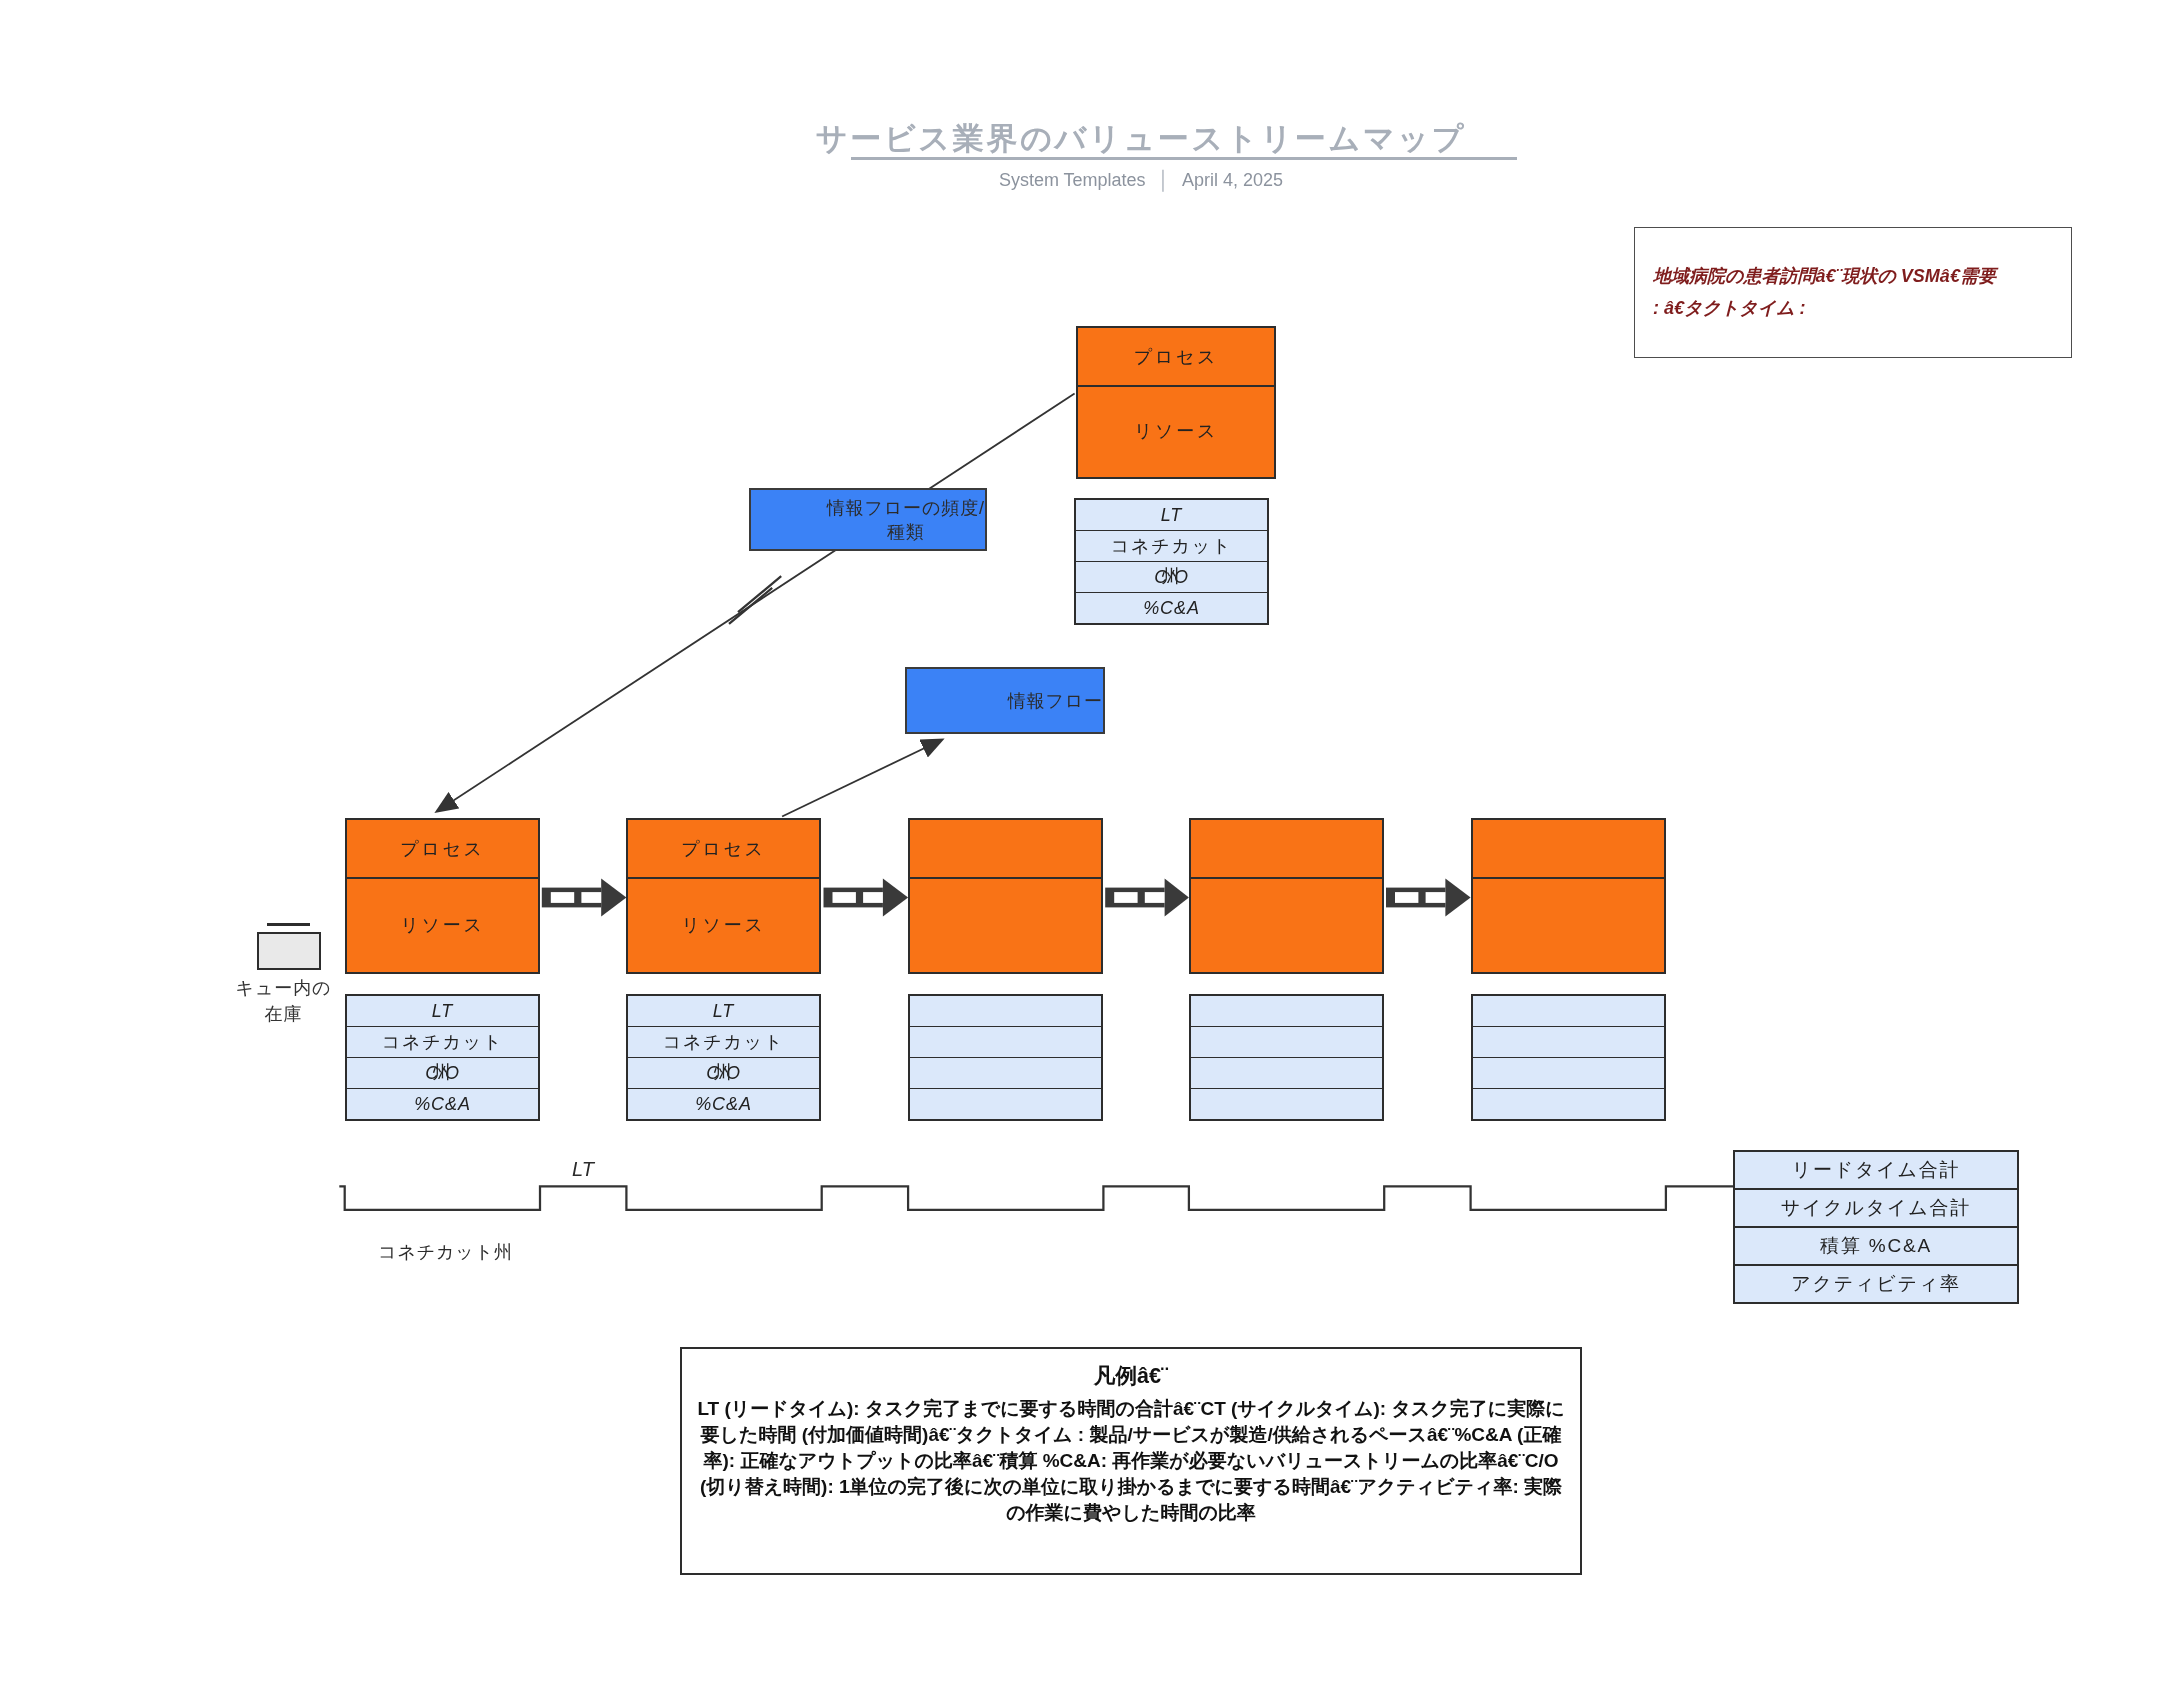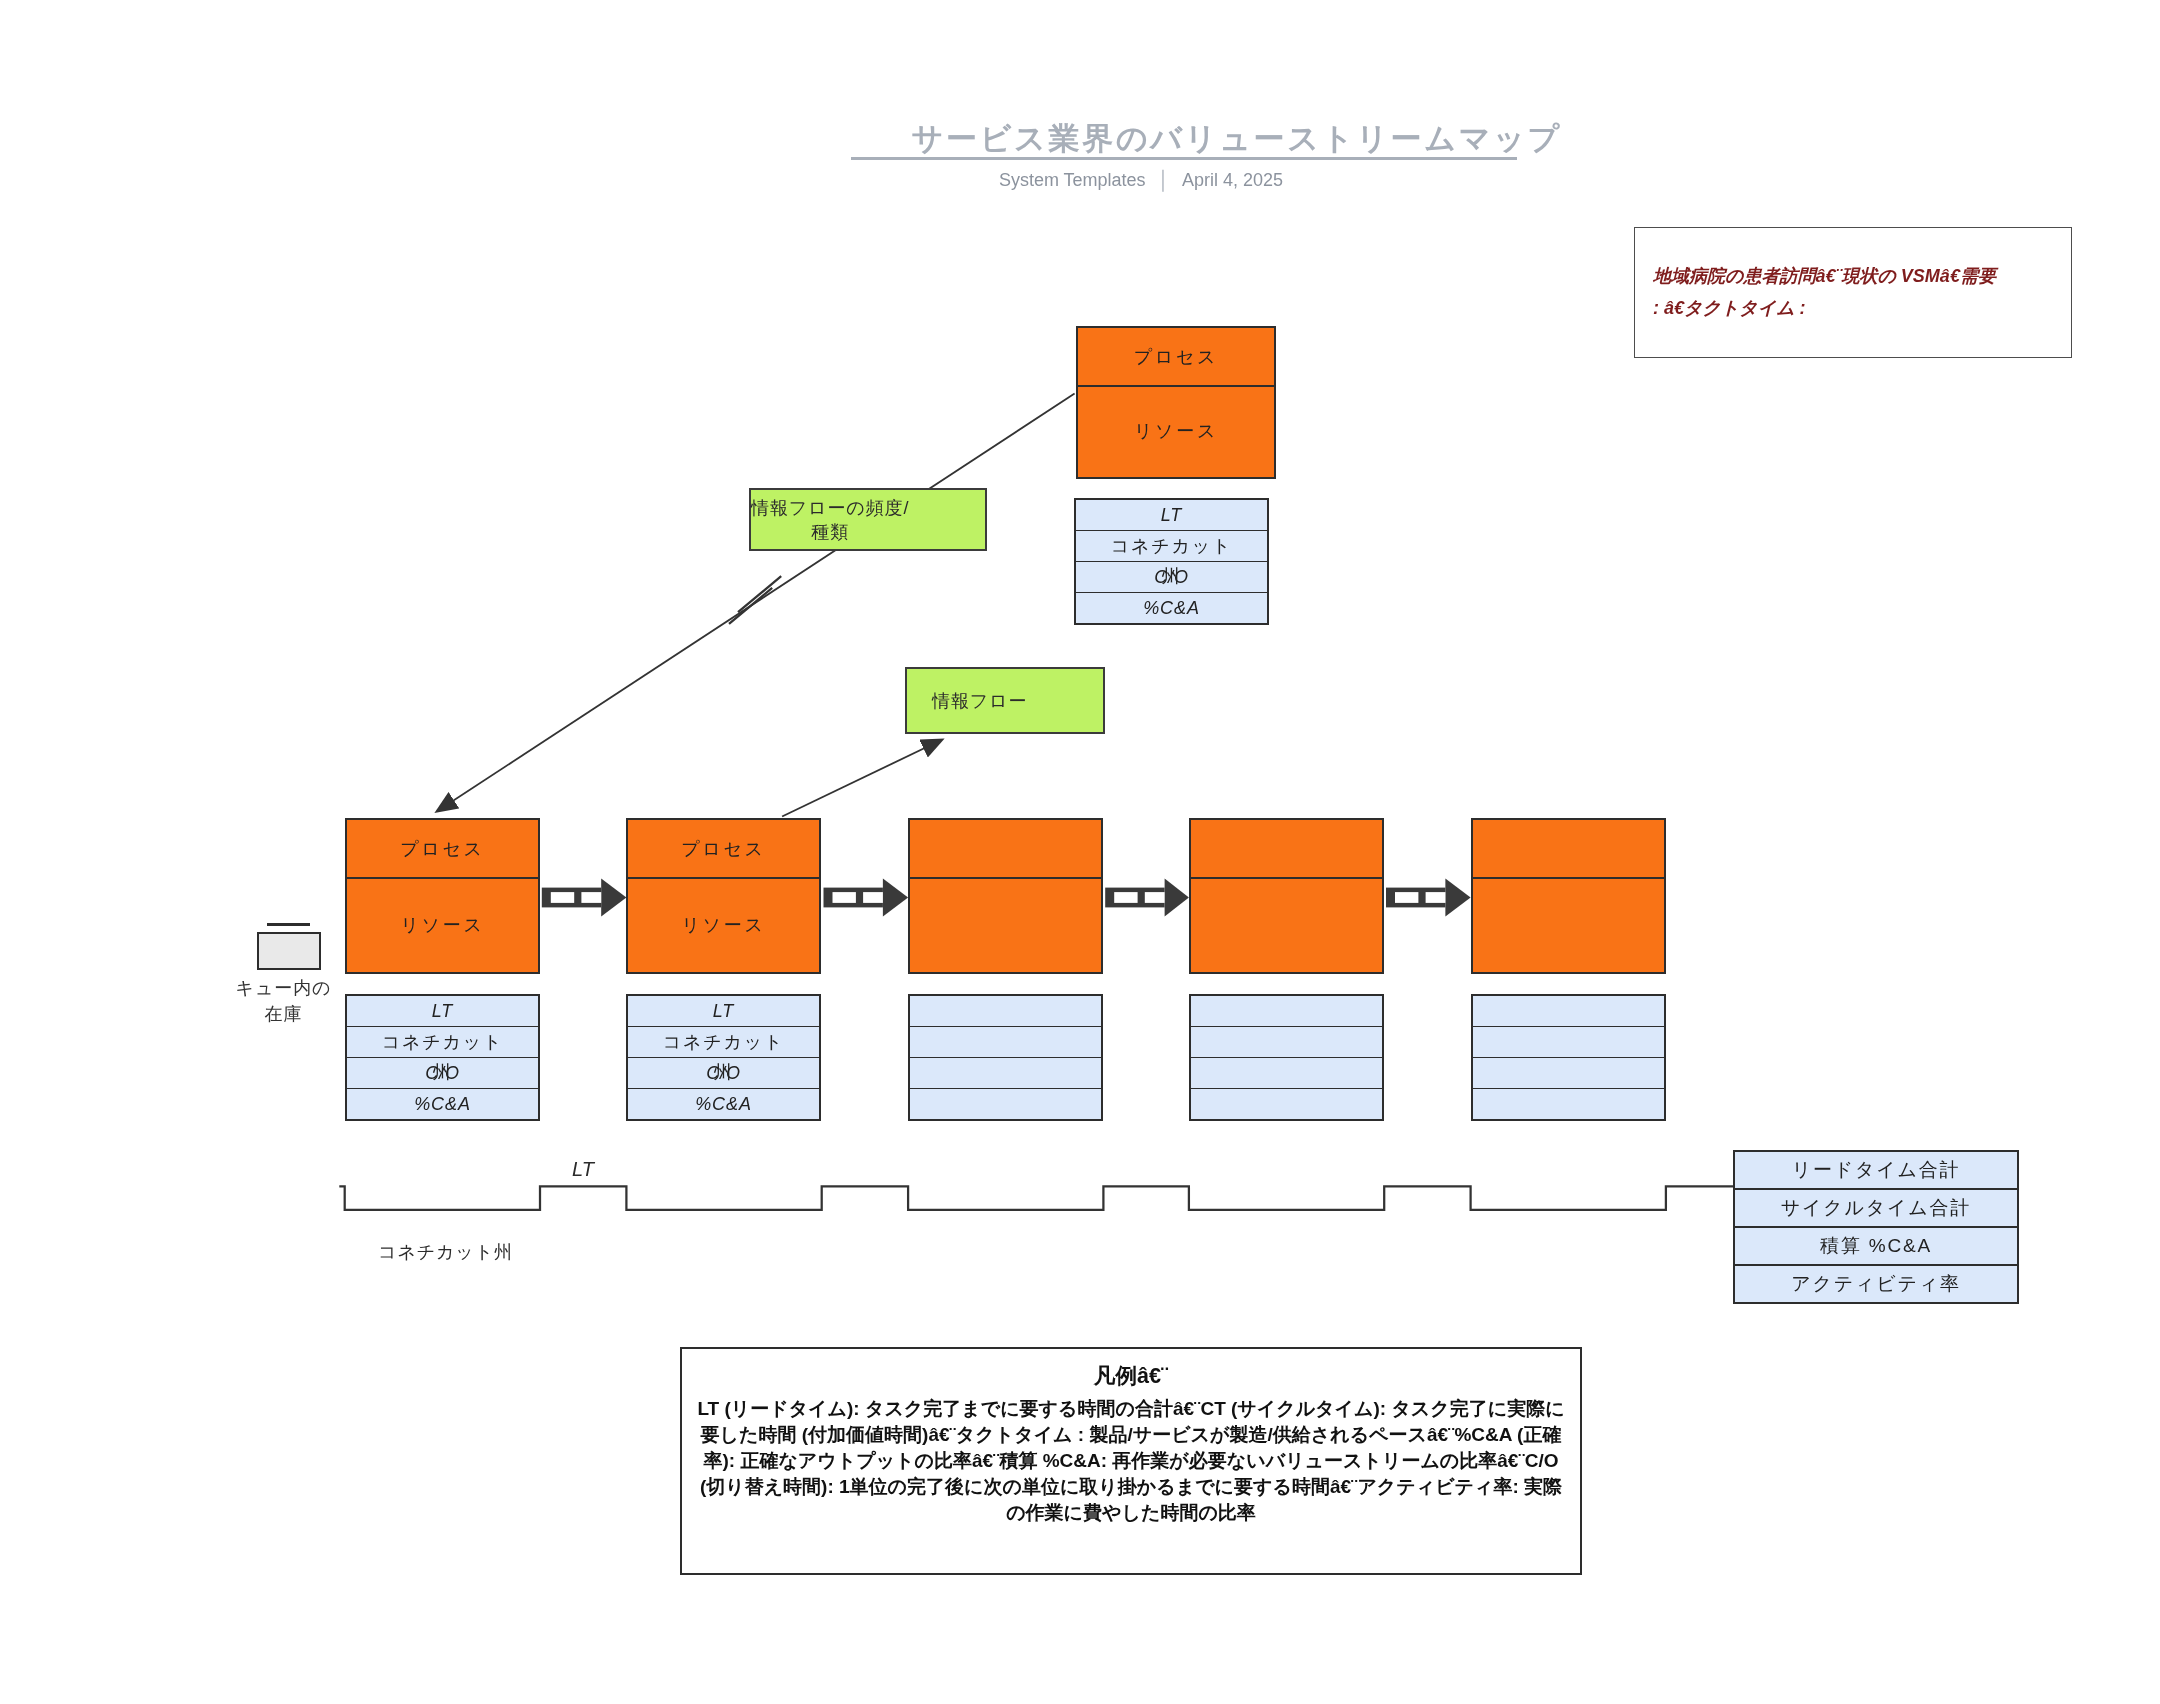--- a/index.html
+++ b/index.html
@@ -3,21 +3,21 @@
 <meta charset="utf-8">
 <style>
   html,body{margin:0;padding:0;background:#ffffff;}
   #canvas{
     position:relative;width:2160px;height:1705px;background:#ffffff;
     font-family:"Liberation Sans","DejaVu Sans",sans-serif;color:#1f1f1f;overflow:hidden;
   }
   .abs{position:absolute;box-sizing:border-box;}
 
   
-  .page-title{left:720px;top:118px;width:842px;text-align:right;
+  .page-title{left:720px;top:118px;width:842px;text-align:center;
     font-size:31px;font-weight:bold;letter-spacing:2.7px;color:#A8AFB9;}
   .title-underline{left:851px;top:157px;width:666px;height:2.7px;background:#A8AFB9;}
   .subtitle{left:720px;top:170px;width:842px;text-align:center;font-size:18px;color:#8C939E;}
   .subtitle .sep{margin:0 12.6px;color:#A8AFB9;}
 
   
   .note-box{left:1634px;top:227px;width:438px;height:131px;border:1.8px solid #4d4d4d;background:#fff;
     display:flex;align-items:center;z-index:2;}
   .note-box span{display:block;padding:0 16px 0 18px;font-size:18px;font-weight:bold;font-style:italic;
     line-height:31.5px;white-space:pre-line;color:#7f1d1d;}
@@ -32,21 +32,21 @@
 
   
   .mtable{width:195px;border:2.7px solid #2d2d2d;background:#DBE8FA;z-index:2;}
   .mrow{height:30px;line-height:30px;text-align:center;font-size:18px;color:#222;
     letter-spacing:1.8px;overflow:visible;}
   .mrow + .mrow{border-top:1.8px solid #2d2d2d;}
   .mrow.it{font-style:italic;letter-spacing:0.9px;}
   .mrow.wrap2{white-space:pre-line;position:relative;z-index:3;letter-spacing:1.8px;}
 
   
-  .gbox{background:#bef264;border:2.3px solid #3b3b3b;display:flex;align-items:center;justify-content:flex-start;z-index:2;}
+  .gbox{background:#3b82f6;border:2.3px solid #3b3b3b;display:flex;align-items:center;justify-content:flex-end;z-index:2;}
   .gbox span{font-size:18px;color:#2b2b2b;letter-spacing:0.9px;line-height:24px;text-align:center;white-space:pre-line;}
 
   
   .inv-line{left:267px;top:923px;width:43px;height:2.7px;background:#2d2d2d;z-index:2;}
   .inv-rect{left:257px;top:932px;width:64px;height:38px;background:#E9E9E9;border:2.3px solid #2d2d2d;z-index:2;}
   .inv-label{left:207px;top:975px;width:153px;text-align:center;font-size:18px;line-height:26px;
     color:#333;white-space:pre-line;letter-spacing:0.9px;}
 
   
   .lt-label{left:538px;top:1158px;width:90px;text-align:center;font-size:20px;font-style:italic;color:#2b2b2b;}

